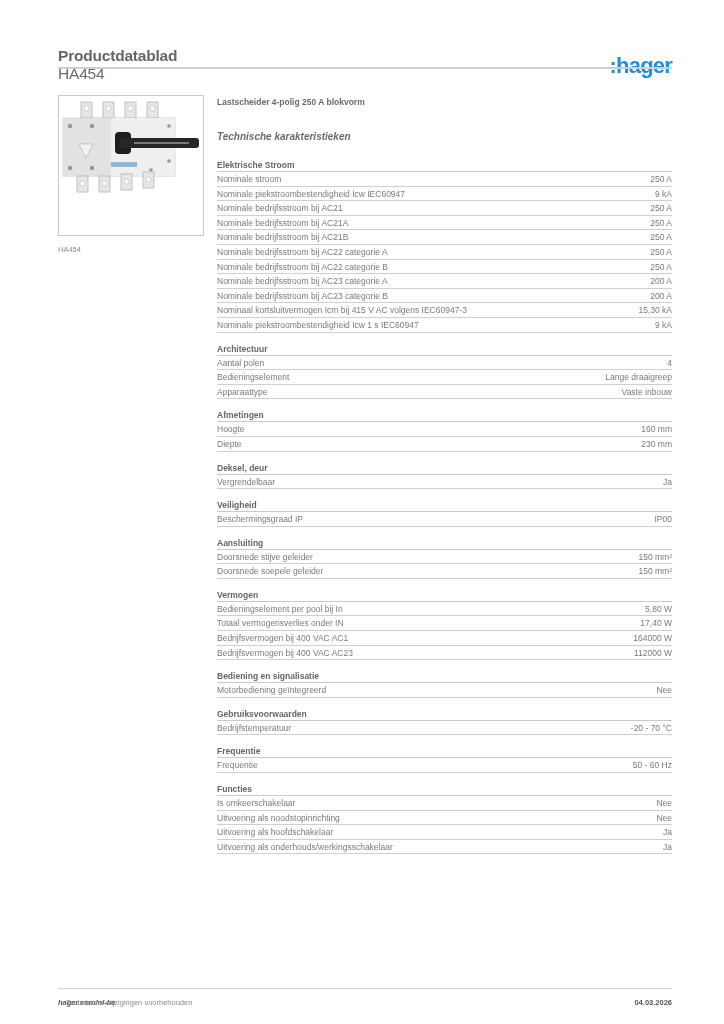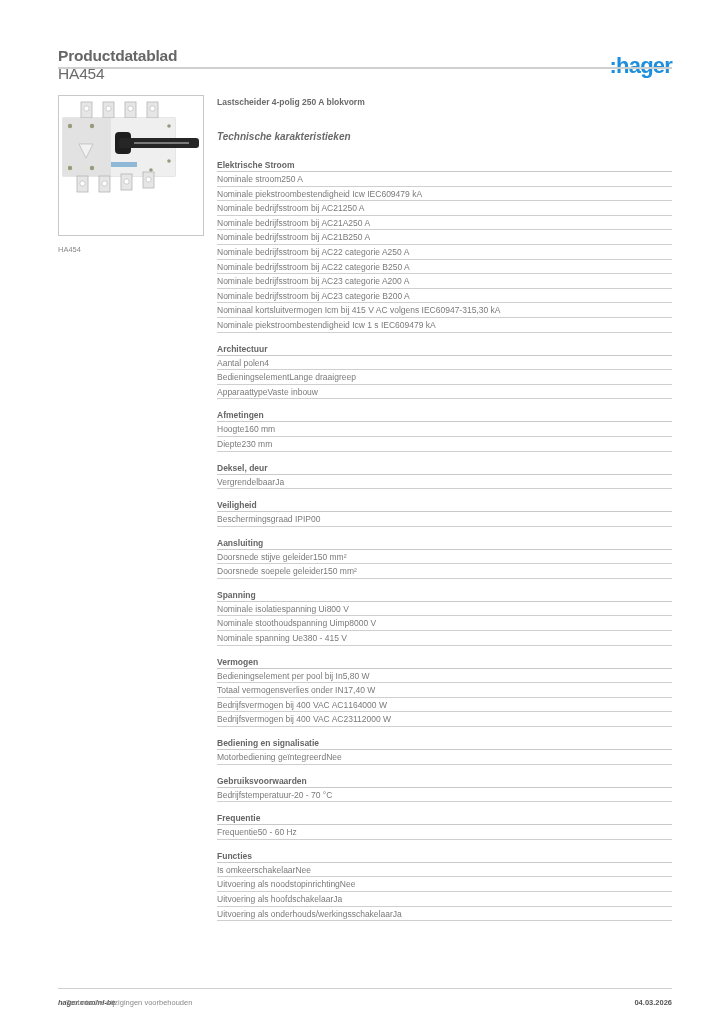--- a/index.html
+++ b/index.html
@@ -15,21 +15,21 @@
     .product-image { position: absolute; left: 58px; top: 95px; width: 146px; height: 141px; border: 1px solid #c8c8c8; background: #fff; }
     .image-caption { position: absolute; left: 58px; top: 245px; font-size: 7.5px; color: #8a8a8a; }
 
     .content { position: absolute; left: 217px; top: 96px; width: 455px; }
     .product-desc { font-size: 8.5px; font-weight: bold; color: #6a6a6a; height: 14px; line-height: 12px; }
     .tech-heading { font-size: 10px; font-weight: bold; color: #6a6a6a; margin-top: 21px; height: 14px; line-height: 12px; font-style: italic; }
 
     .section { margin-top: 10px; }
     .section.first { margin-top: 14px; }
     .section-title { font-size: 8.5px; font-weight: bold; color: #666666; height: 13px; line-height: 12px; border-bottom: 1.3px solid #c9c9c9; }
-    .row { display: flex; justify-content: flex-start; height: 14.6px; line-height: 14px; font-size: 8.5px; color: #7a7a7a; border-bottom: 1.3px solid #cfcfcf; }
+    .row { display: flex; justify-content: space-between; height: 14.6px; line-height: 14px; font-size: 8.5px; color: #7a7a7a; border-bottom: 1.3px solid #cfcfcf; }
     .row .label { white-space: nowrap; }
     .row .value { white-space: nowrap; text-align: right; }
 
     .footer-rule { position: absolute; left: 58px; top: 988px; width: 614px; height: 1px; background: #cfcfcf; }
     .footer { position: absolute; left: 58px; top: 998px; width: 614px; height: 12px; font-size: 7.5px; }
     .footer-site { position: absolute; left: 0; top: 0; font-weight: bold; color: #555; font-style: italic; }
     .footer-note { position: absolute; left: 0; right: 0; top: 0; text-align: left; color: #8a8a8a; padding-left: 8px; }
     .footer-date { position: absolute; right: 0; top: 0; font-weight: bold; color: #555; }
   </style>
 </head>
@@ -183,35 +183,20 @@
         <div class="row">
           <span class="label">Doorsnede stijve geleider</span>
           <span class="value">150 mm²</span>
         </div>
         <div class="row">
           <span class="label">Doorsnede soepele geleider</span>
           <span class="value">150 mm²</span>
         </div>
       </div>
       <div class="section">
-        <div class="section-title">Spanning</div>
-        <div class="row">
-          <span class="label">Nominale isolatiespanning Ui</span>
-          <span class="value">800 V</span>
-        </div>
-        <div class="row">
-          <span class="label">Nominale stoothoudspanning Uimp</span>
-          <span class="value">8000 V</span>
-        </div>
-        <div class="row">
-          <span class="label">Nominale spanning Ue</span>
-          <span class="value">380 - 415 V</span>
-        </div>
-      </div>
-      <div class="section">
         <div class="section-title">Vermogen</div>
         <div class="row">
           <span class="label">Bedieningselement per pool bij In</span>
           <span class="value">5,80 W</span>
         </div>
         <div class="row">
           <span class="label">Totaal vermogensverlies onder IN</span>
           <span class="value">17,40 W</span>
         </div>
         <div class="row">

